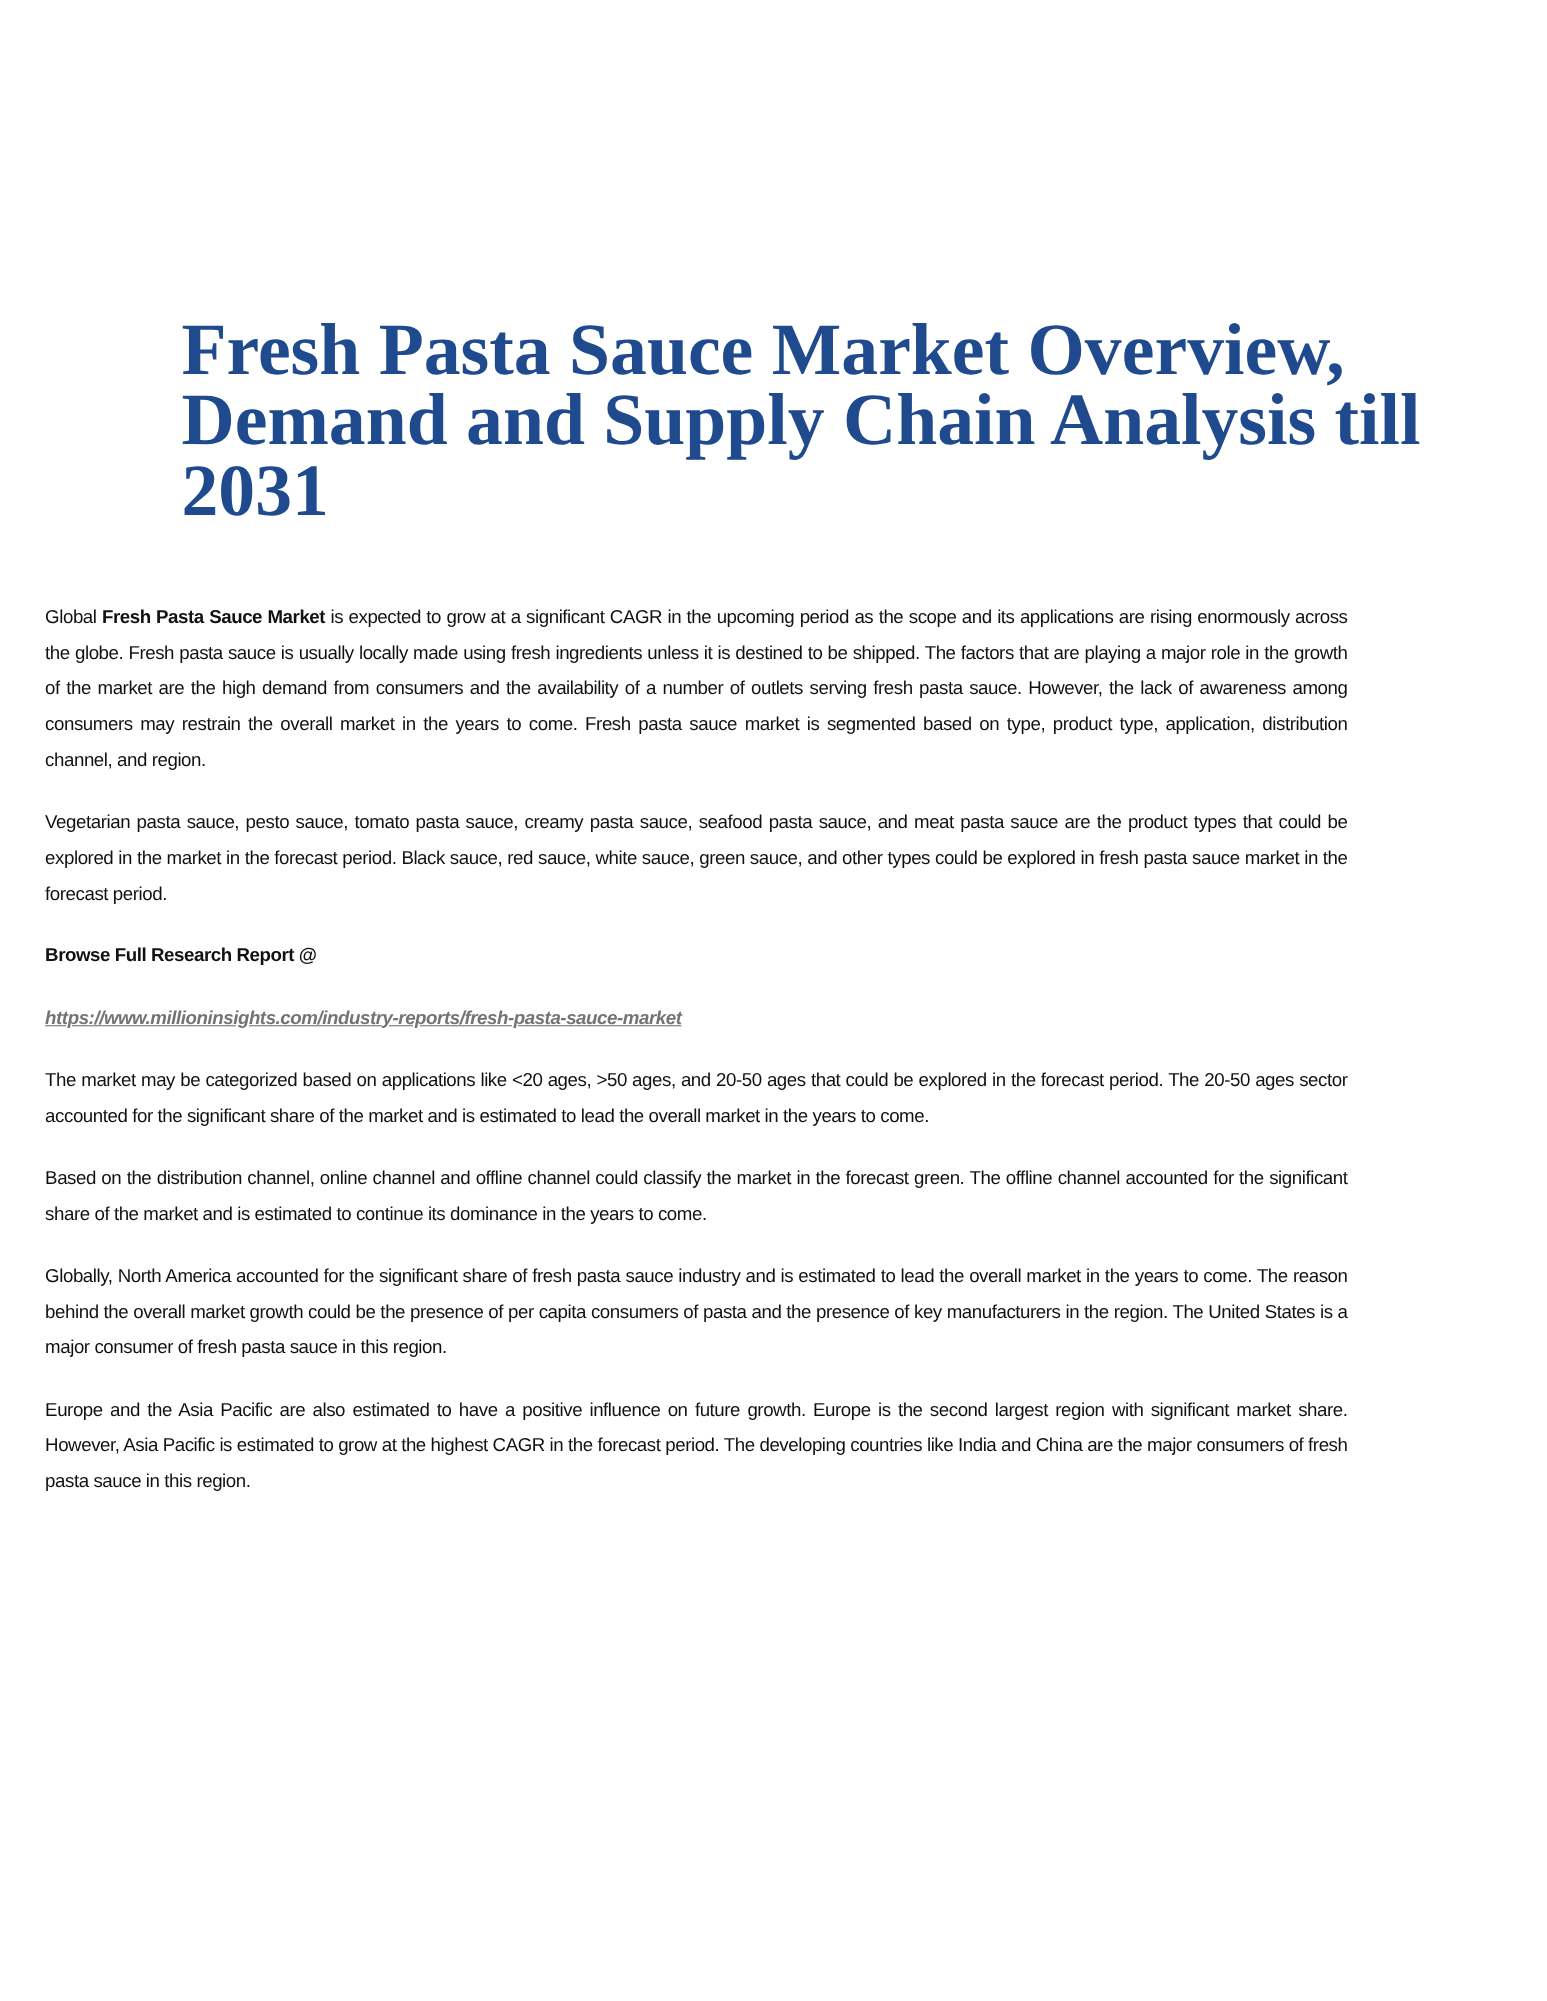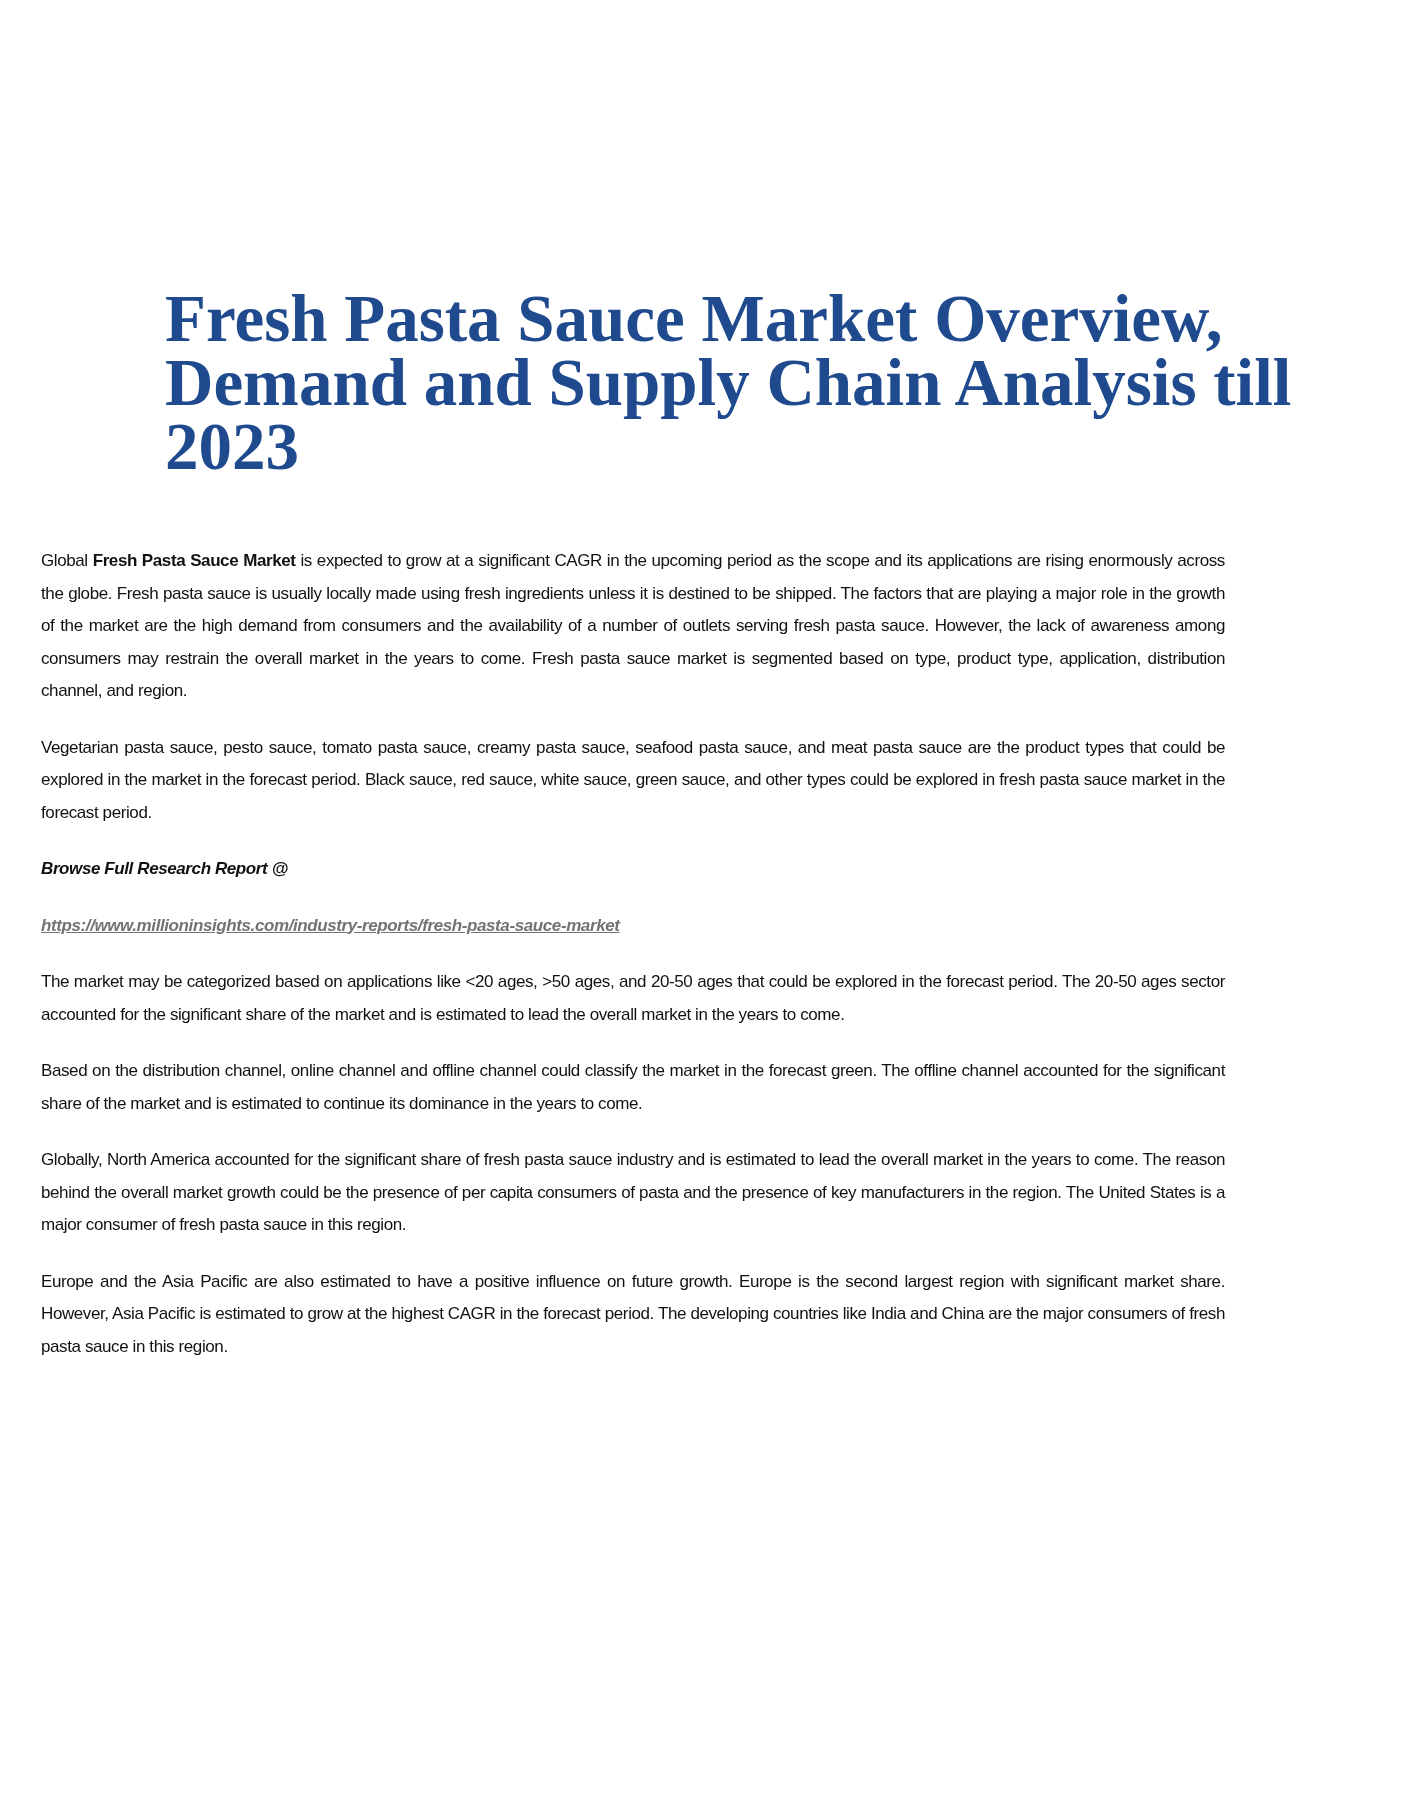--- a/index.html
+++ b/index.html
@@ -13,30 +13,30 @@
   }
   .content {
     position: absolute; left: 41px; top: 545px; width: 1184px;
     font-family: "Liberation Sans", "DejaVu Sans", sans-serif;
     font-size: 17px; line-height: 32.5px; color: #111;
     letter-spacing: -0.4px;
   }
   .content p { margin: 0 0 24px 0; text-align: justify; }
   .content p.last-left { text-align-last: left; }
   .bold { font-weight: bold; }
-  .browse { font-weight: bold; font-style: italic; margin-bottom: 24px !important; }
+  .browse { font-weight: bold; margin-bottom: 24px !important; }
   .link { color: #737373; font-weight: bold; font-style: italic; text-decoration: underline; }
 </style>
 </head>
 <body>
 
 <div class="page">
   <h1 class="title">
     <span>Fresh Pasta Sauce Market Overview,</span><br>
-    <span>Demand and Supply Chain Analysis till 2023</span>
+    <span>Demand and Supply Chain Analysis till 2031</span>
   </h1>
 
   <div class="content">
     <p class="last-left"><span>Global </span><span class="bold">Fresh Pasta Sauce Market</span><span> is expected to grow at a significant CAGR in the upcoming period as the scope and its applications are rising enormously across the globe. Fresh pasta sauce is usually locally made using fresh ingredients unless it is destined to be shipped. The factors that are playing a major role in the growth of the market are the high demand from consumers and the availability of a number of outlets serving fresh pasta sauce. However, the lack of awareness among consumers may restrain the overall market in the years to come. Fresh pasta sauce market is segmented based on type, product type, application, distribution channel, and region.</span></p>
 
     <p class="last-left">Vegetarian pasta sauce, pesto sauce, tomato pasta sauce, creamy pasta sauce, seafood pasta sauce, and meat pasta sauce are the product types that could be explored in the market in the forecast period. Black sauce, red sauce, white sauce, green sauce, and other types could be explored in fresh pasta sauce market in the forecast period.</p>
 
     <p class="browse">Browse Full Research Report @</p>
 
     <p><a class="link">https://www.millioninsights.com/industry-reports/fresh-pasta-sauce-market</a></p>

